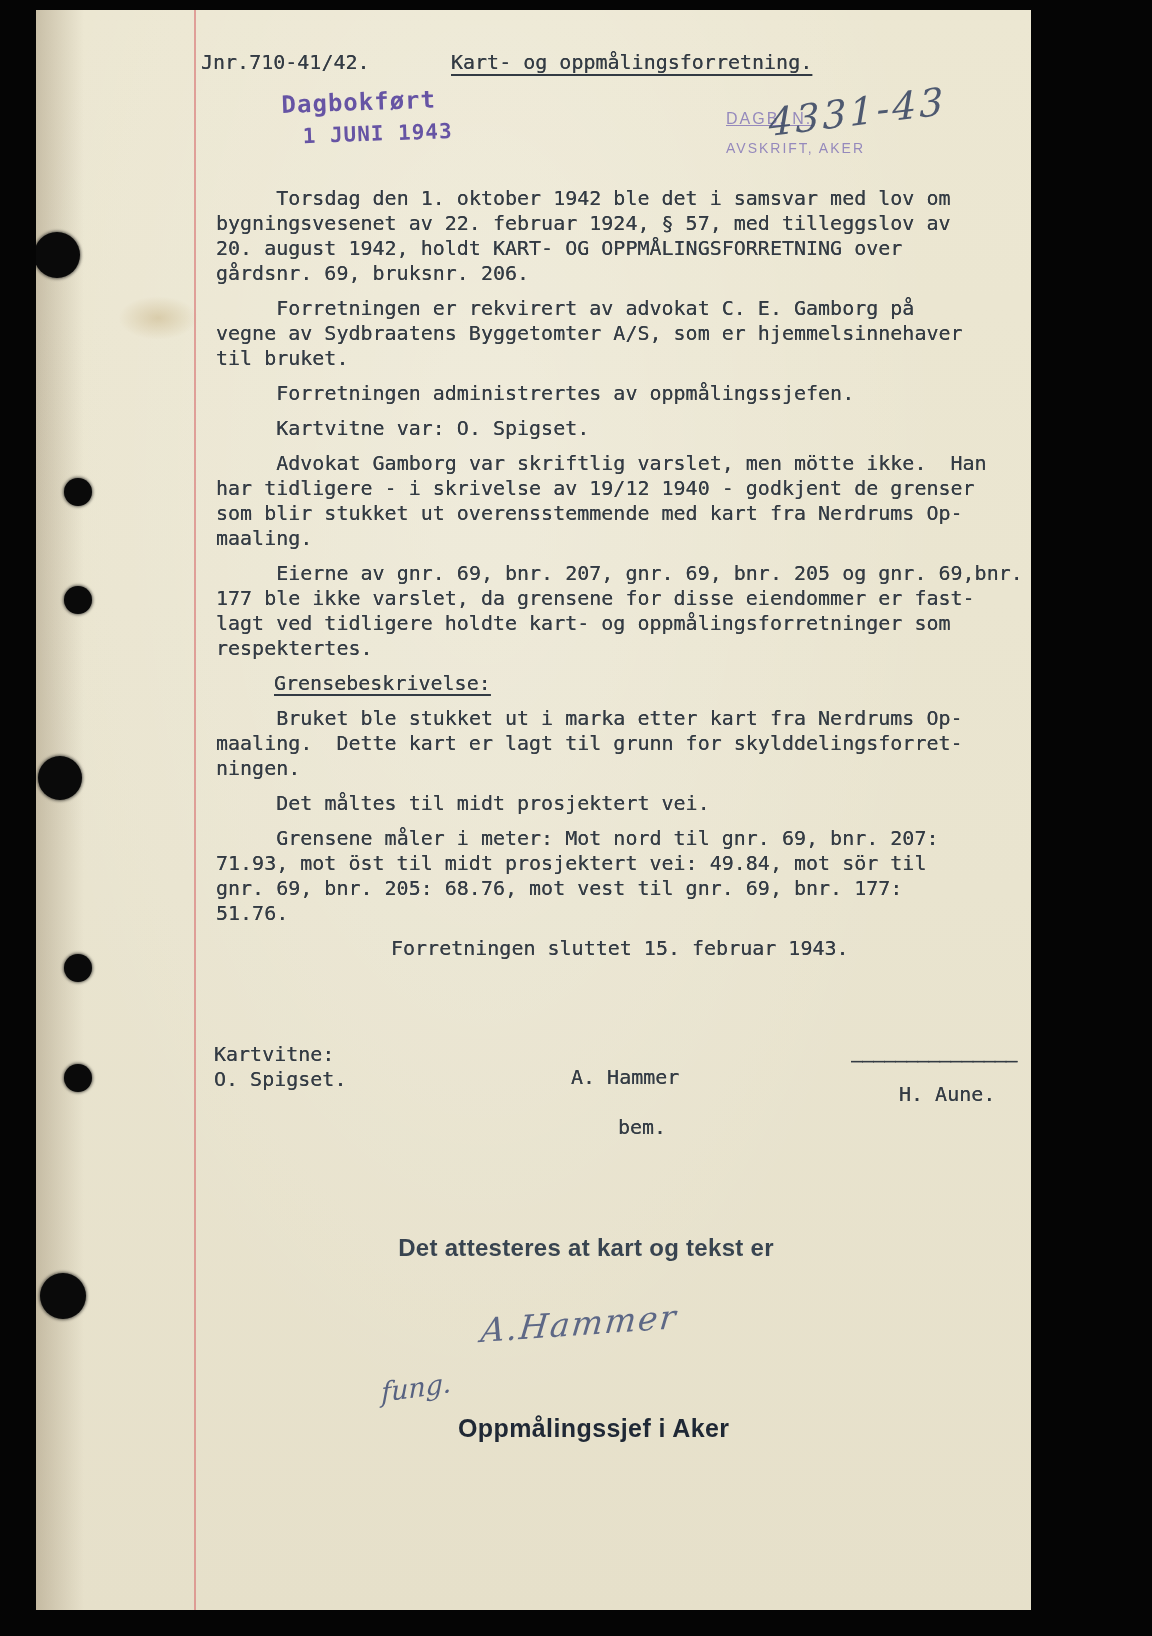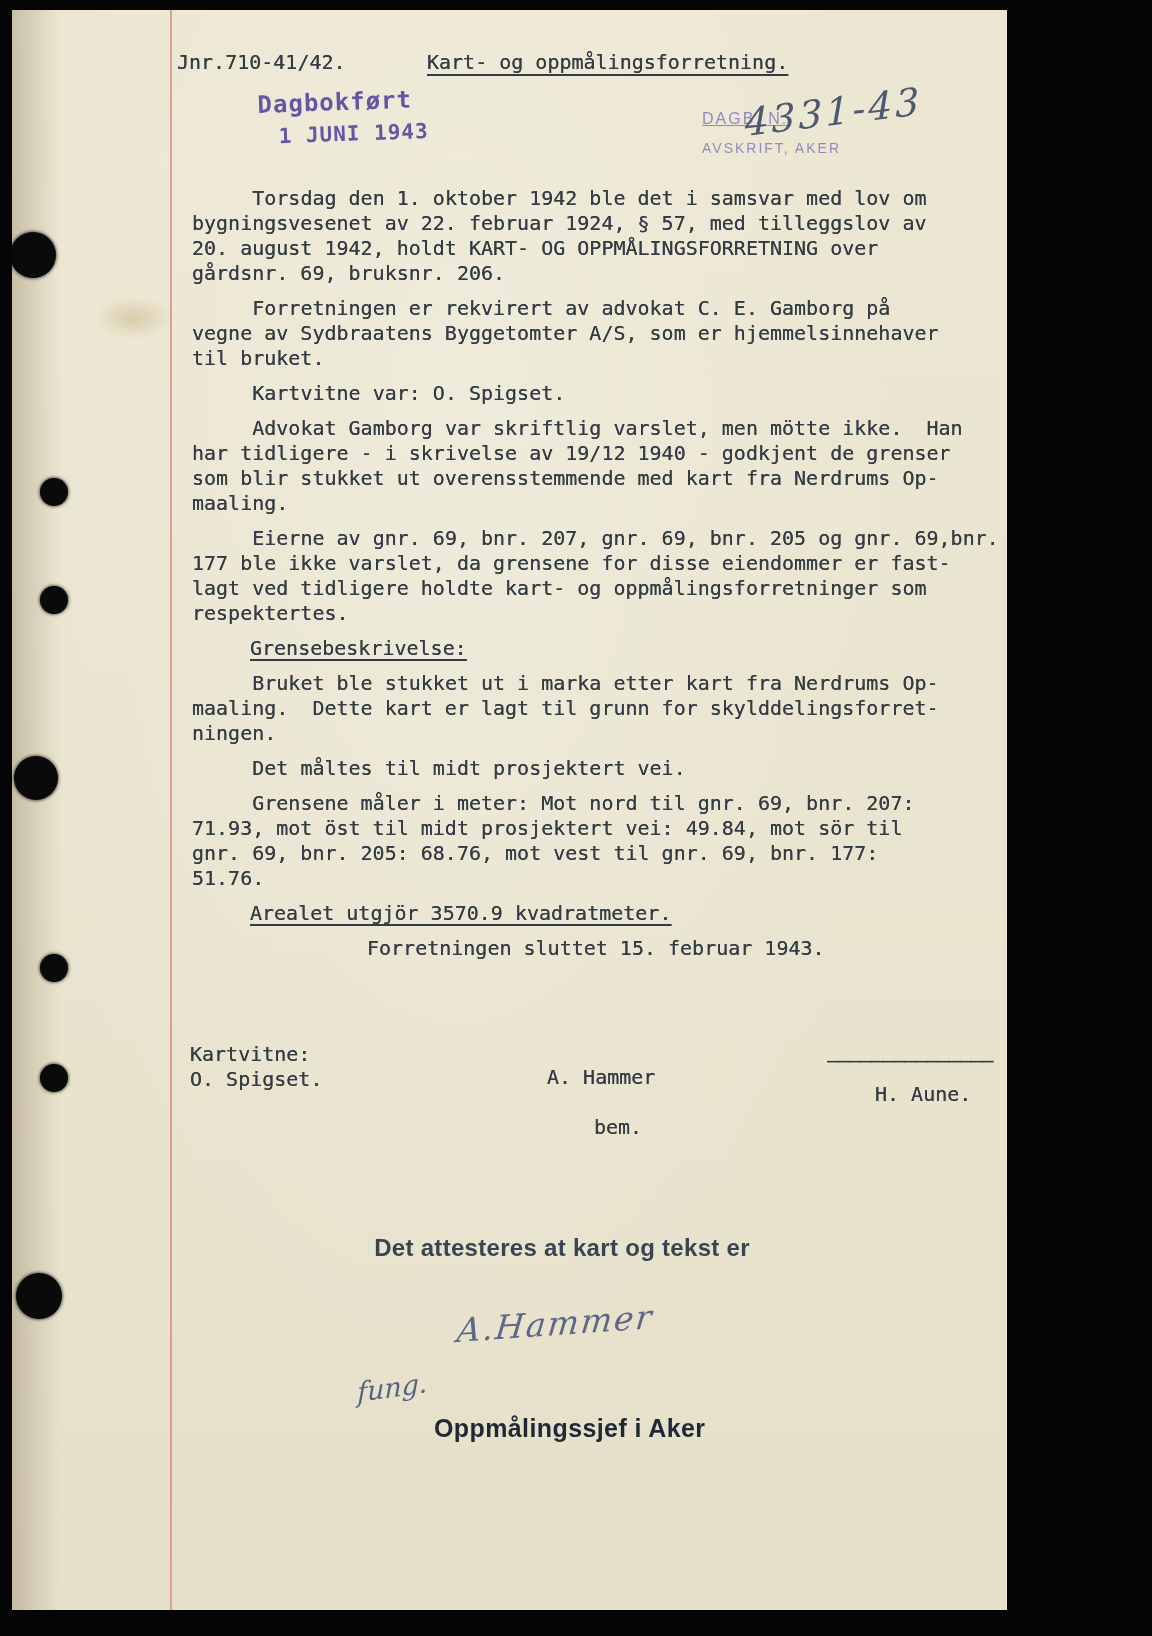--- a/index.html
+++ b/index.html
@@ -4,21 +4,21 @@
 <style>
   * { margin:0; padding:0; box-sizing:border-box; }
   html,body { background:#050505; }
   body {
     width:1152px; height:1636px;
     position:relative;
     font-family:"DejaVu Sans Mono", monospace;
     overflow:hidden;
   }
   .paper {
-    position:absolute; left:12px; top:10px;
+    position:absolute; left:36px; top:10px;
     width:995px; height:1600px;
     background:
       radial-gradient(ellipse at 45% 28%, rgba(255,255,255,.22), transparent 60%),
       linear-gradient(90deg, rgba(120,100,70,.30) 0px, rgba(120,100,70,0) 48px),
       linear-gradient(180deg, #ece7d2 0%, #e9e4cf 55%, #e6e0ca 100%);
     overflow:hidden;
   }
   .red-line { position:absolute; left:158px; top:0; bottom:0; width:2px; background:rgba(215,115,115,.62); }
   .stain {
     position:absolute; left:82px; top:286px; width:80px; height:44px; border-radius:50%;
@@ -112,39 +112,39 @@
   <div class="hw-number">4331-43</div>
 
   <div class="text-block ink">
     <div class="para">     Torsdag den 1. oktober 1942 ble det i samsvar med lov om
 bygningsvesenet av 22. februar 1924, § 57, med tilleggslov av
 20. august 1942, holdt KART- OG OPPMÅLINGSFORRETNING over
 gårdsnr. 69, bruksnr. 206.</div>
     <div class="para">     Forretningen er rekvirert av advokat C. E. Gamborg på
 vegne av Sydbraatens Byggetomter A/S, som er hjemmelsinnehaver
 til bruket.</div>
+    <div class="para">     Forretningen administrertes av oppmålingssjefen.</div>
     <div class="para">     Kartvitne var: O. Spigset.</div>
     <div class="para">     Advokat Gamborg var skriftlig varslet, men mötte ikke.  Han
 har tidligere - i skrivelse av 19/12 1940 - godkjent de grenser
 som blir stukket ut overensstemmende med kart fra Nerdrums Op-
 maaling.</div>
     <div class="para">     Eierne av gnr. 69, bnr. 207, gnr. 69, bnr. 205 og gnr. 69,bnr.
 177 ble ikke varslet, da grensene for disse eiendommer er fast-
 lagt ved tidligere holdte kart- og oppmålingsforretninger som
 respektertes.</div>
     <div class="para u">Grensebeskrivelse:</div>
     <div class="para">     Bruket ble stukket ut i marka etter kart fra Nerdrums Op-
 maaling.  Dette kart er lagt til grunn for skylddelingsforret-
 ningen.</div>
     <div class="para">     Det måltes til midt prosjektert vei.</div>
     <div class="para">     Grensene måler i meter: Mot nord til gnr. 69, bnr. 207:
 71.93, mot öst til midt prosjektert vei: 49.84, mot sör til
 gnr. 69, bnr. 205: 68.76, mot vest til gnr. 69, bnr. 177:
 51.76.</div>
-    <div class="para u">Arealet utgjör 3570.9 kvadratmeter.</div>
     <div class="closing">Forretningen sluttet 15. februar 1943.</div>
   </div>
 
   <div class="sig sig-kartvitne ink"><span>Kartvitne:</span><br><span>O. Spigset.</span></div>
   <div class="sig sig-center ink">A. Hammer</div>
   <div class="sig sig-line ink">———————————————</div>
   <div class="sig sig-right ink">H. Aune.</div>
   <div class="sig sig-bem ink">bem.</div>
 
   <div class="attest">

